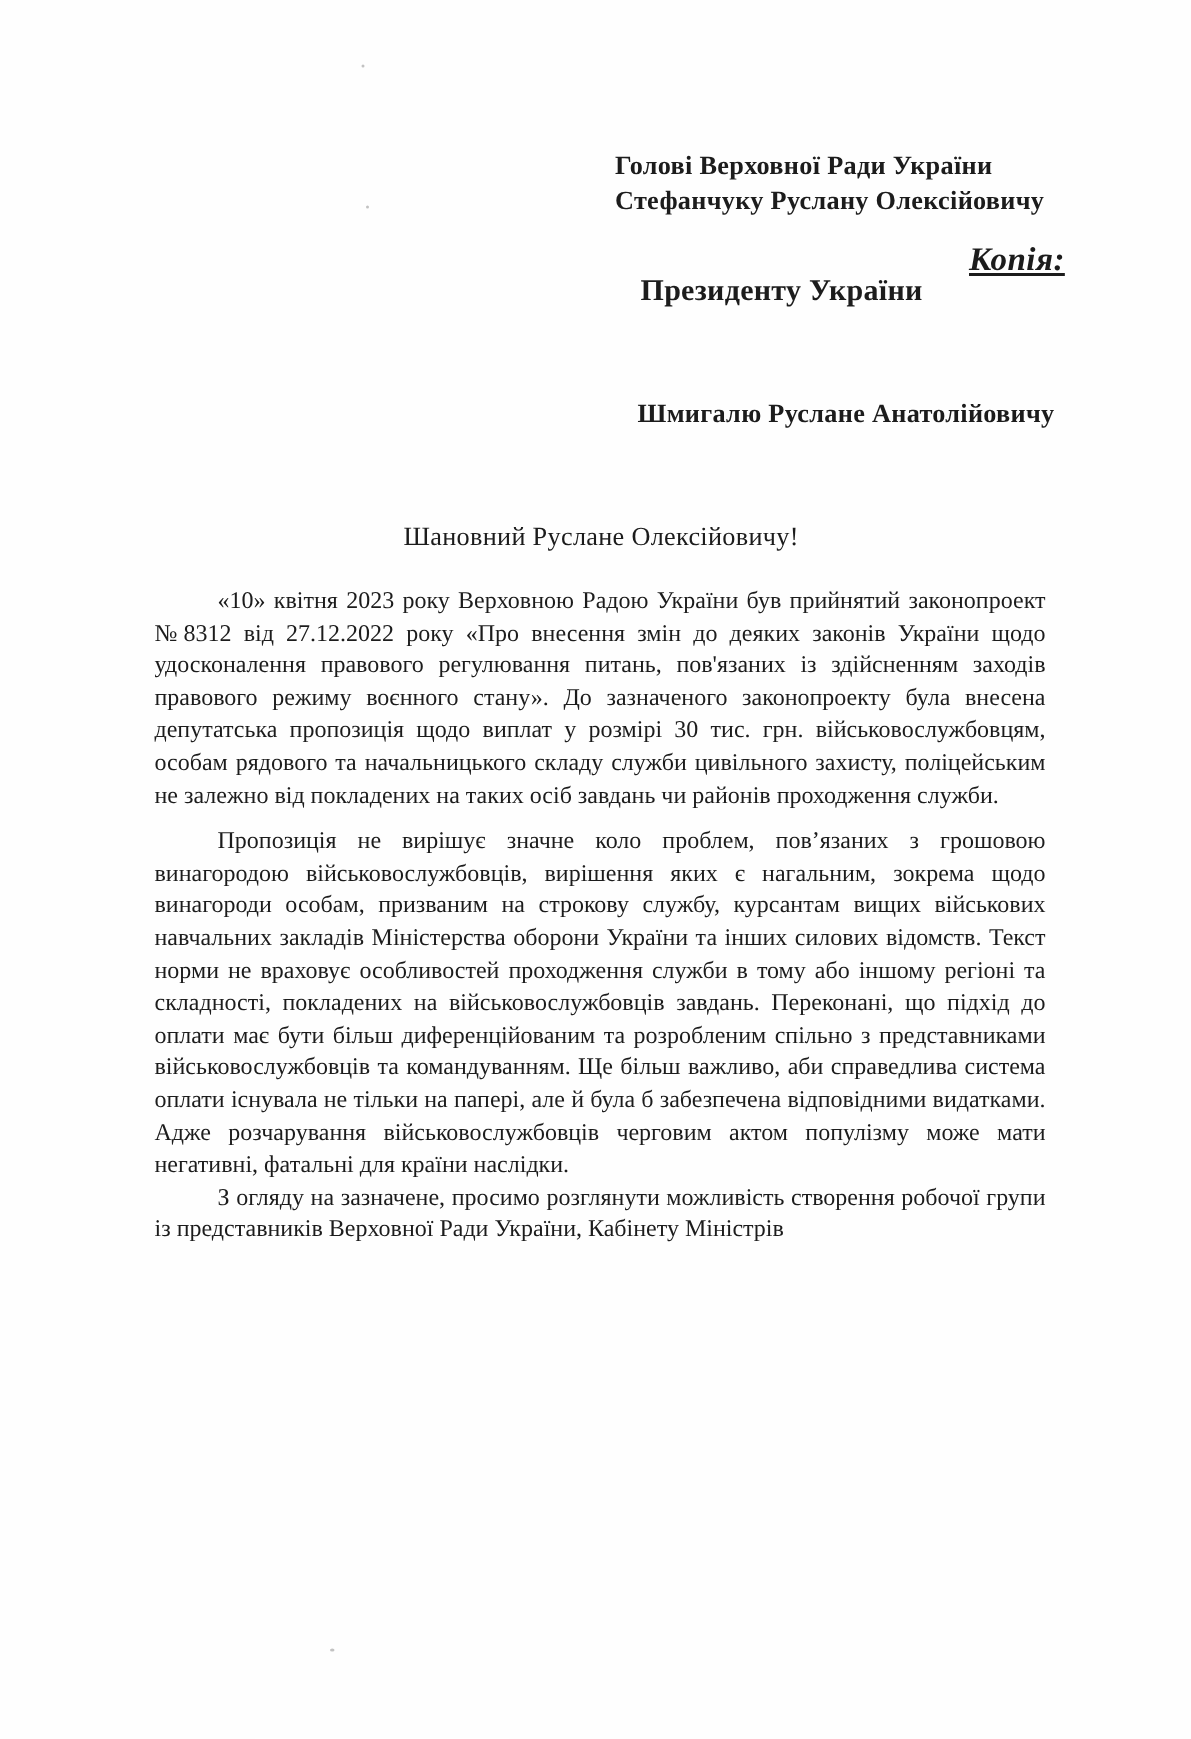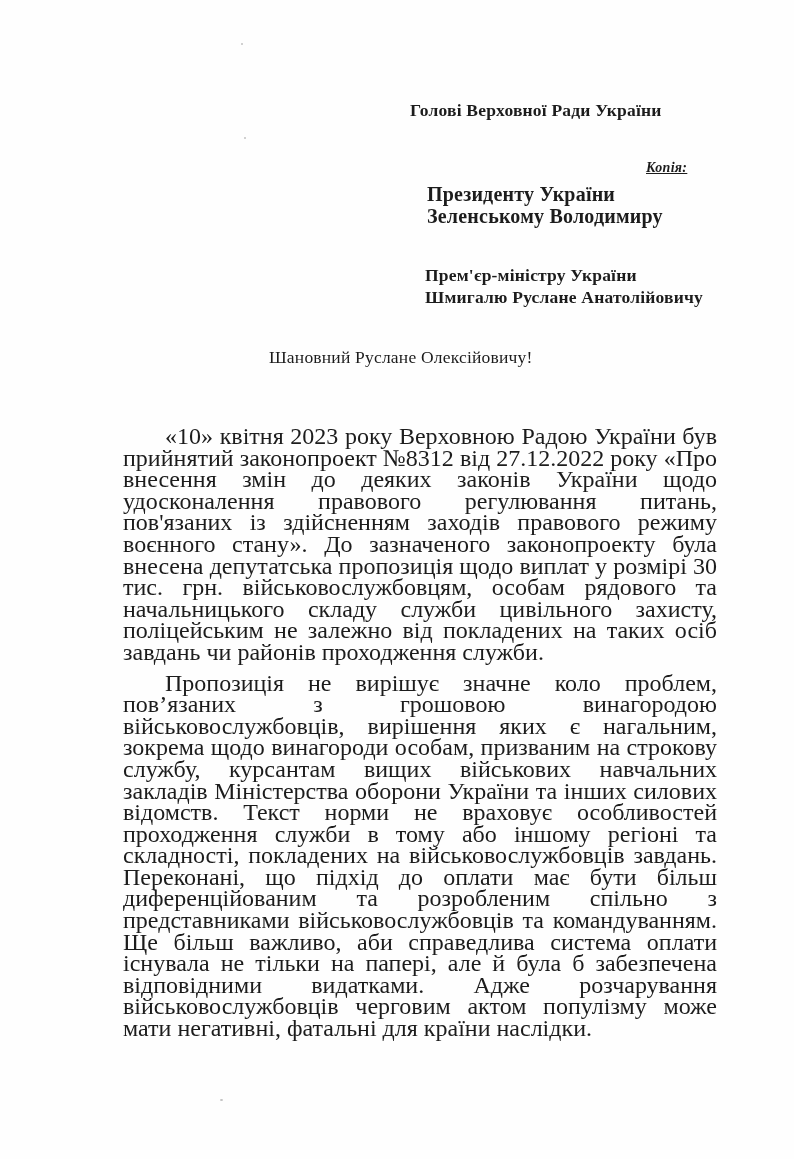--- a/index.html
+++ b/index.html
@@ -25,21 +25,21 @@
     line-height: 23px;
     letter-spacing: 0.2px;
   }
   .copy-label {
     position: absolute;
     left: 646px;
     top: 160px;
     font-weight: bold;
     font-style: italic;
     text-decoration: underline;
-    font-size: 14px;
+    font-size: 22px;
     letter-spacing: 0.3px;
   }
   .copy-block-1 {
     position: absolute;
     left: 427px;
     top: 184px;
     font-weight: bold;
     font-size: 20px;
     line-height: 21.5px;
     letter-spacing: 0.2px;
@@ -56,27 +56,26 @@
   .salutation {
     position: absolute;
     left: 269px;
     top: 347px;
     font-size: 17.5px;
     letter-spacing: 0.2px;
   }
   .body-text {
     position: absolute;
     left: 103px;
-    top: 426px;
+    top: 390px;
     width: 594px;
-    font-size: 24px;
+    font-size: 16px;
     line-height: 21.6px;
     text-align: justify;
     text-justify: inter-word;
-    margin-left: 20px;
   }
   .body-text p {
     margin: 0 0 9px 0;
     text-indent: 42px;
   }
   .body-text p.tight {
     margin-bottom: 0;
     font-family: Liberation Serif, serif;
   }
   .speck {
@@ -88,38 +87,38 @@
   .speck-2 { left: 244px; top: 137px; width: 2px; height: 2px; }
   .speck-3 { left: 220px; top: 1099px; width: 3px; height: 2px; }
 </style>
 </head>
 <body>
 
 <div class="page">
 
   <div class="addressee">
     <div>Голові Верховної Ради України</div>
+    <div>Стефанчуку Руслану Олексійовичу</div>
   </div>
 
   <div class="copy-label">Копія:</div>
 
   <div class="copy-block-1">
     <div>Президенту України</div>
-    <div>Зеленському Володимиру</div>
   </div>
 
   <div class="copy-block-2">
-    <div>Прем'єр-міністру України</div>
     <div>Шмигалю Руслане Анатолійовичу</div>
   </div>
 
   <div class="salutation">Шановний Руслане Олексійовичу!</div>
 
   <div class="body-text">
     <p>«10» квітня 2023 року Верховною Радою України був прийнятий законопроект №8312 від 27.12.2022 року «Про внесення змін до деяких законів України щодо удосконалення правового регулювання питань, пов'язаних із здійсненням заходів правового режиму воєнного стану». До зазначеного законопроекту була внесена депутатська пропозиція щодо виплат у розмірі 30 тис. грн. військовослужбовцям, особам рядового та начальницького складу служби цивільного захисту, поліцейським не залежно від покладених на таких осіб завдань чи районів проходження служби.</p>
     <p class="tight">Пропозиція не вирішує значне коло проблем, пов’язаних з грошовою винагородою військовослужбовців, вирішення яких є нагальним, зокрема щодо винагороди особам, призваним на строкову службу, курсантам вищих військових навчальних закладів Міністерства оборони України та інших силових відомств. Текст норми не враховує особливостей проходження служби в тому або іншому регіоні та складності, покладених на військовослужбовців завдань. Переконані, що підхід до оплати має бути більш диференційованим та розробленим спільно з представниками військовослужбовців та командуванням. Ще більш важливо, аби справедлива система оплати існувала не тільки на папері, але й була б забезпечена відповідними видатками. Адже розчарування військовослужбовців черговим актом популізму може мати негативні, фатальні для країни наслідки.</p>
+    <p class="tight">З огляду на зазначене, просимо розглянути можливість створення робочої групи із представників Верховної Ради України, Кабінету Міністрів</p>
   </div>
 
   <div class="speck speck-1"></div>
   <div class="speck speck-2"></div>
   <div class="speck speck-3"></div>
 
 </div>
 
 </body></html>

